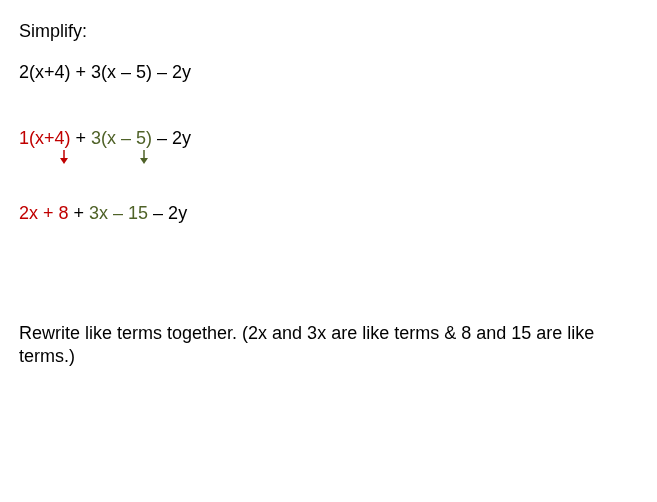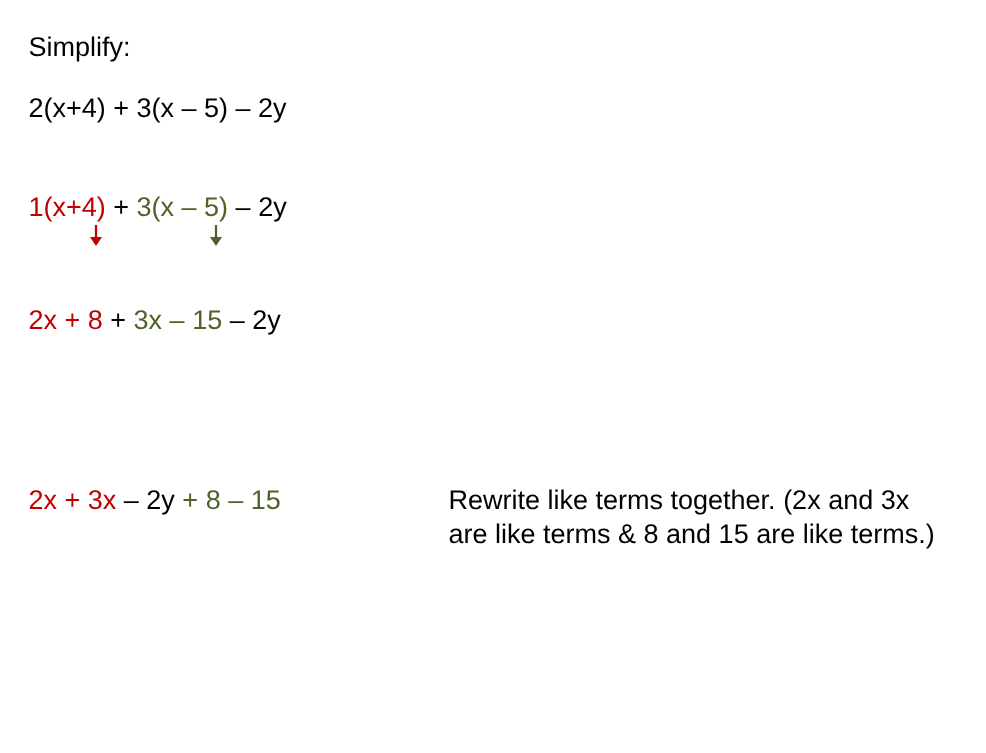--- a/index.html
+++ b/index.html
@@ -86,22 +86,19 @@
 
   <div class="row">
     <div class="expr-col line">
       <span class="red">2x + 8</span><span class="black"> + </span><span class="green">3x – 15</span><span class="black"> – 2y</span>
     </div>
   </div>
 
   <div class="gap-large"></div>
 
   <div class="row">
-    <div class="expr-col line">
-      <span class="red">2x + 3x</span><span class="black"> – 2y </span><span class="green">+ 8 – 15</span>
-    </div>
     <div class="desc-col line">Rewrite like terms together.  (2x and 3x are like terms &amp; 8 and 15 are like terms.)</div>
   </div>
 
   <div class="gap-large"></div>
 
 
 </div>
 
 </body></html>

